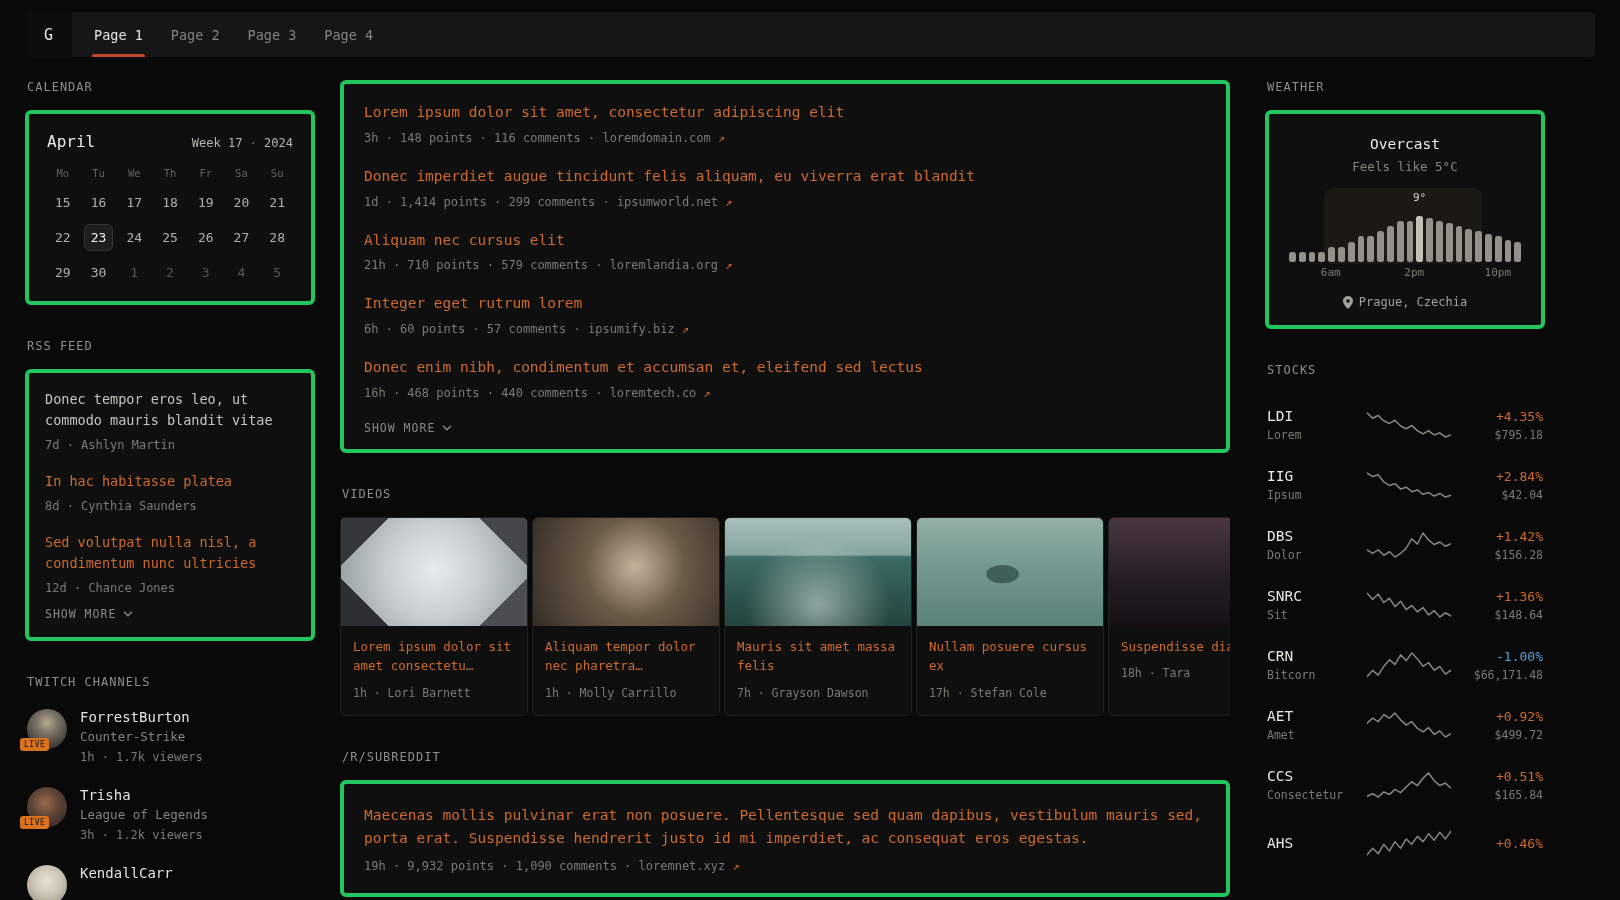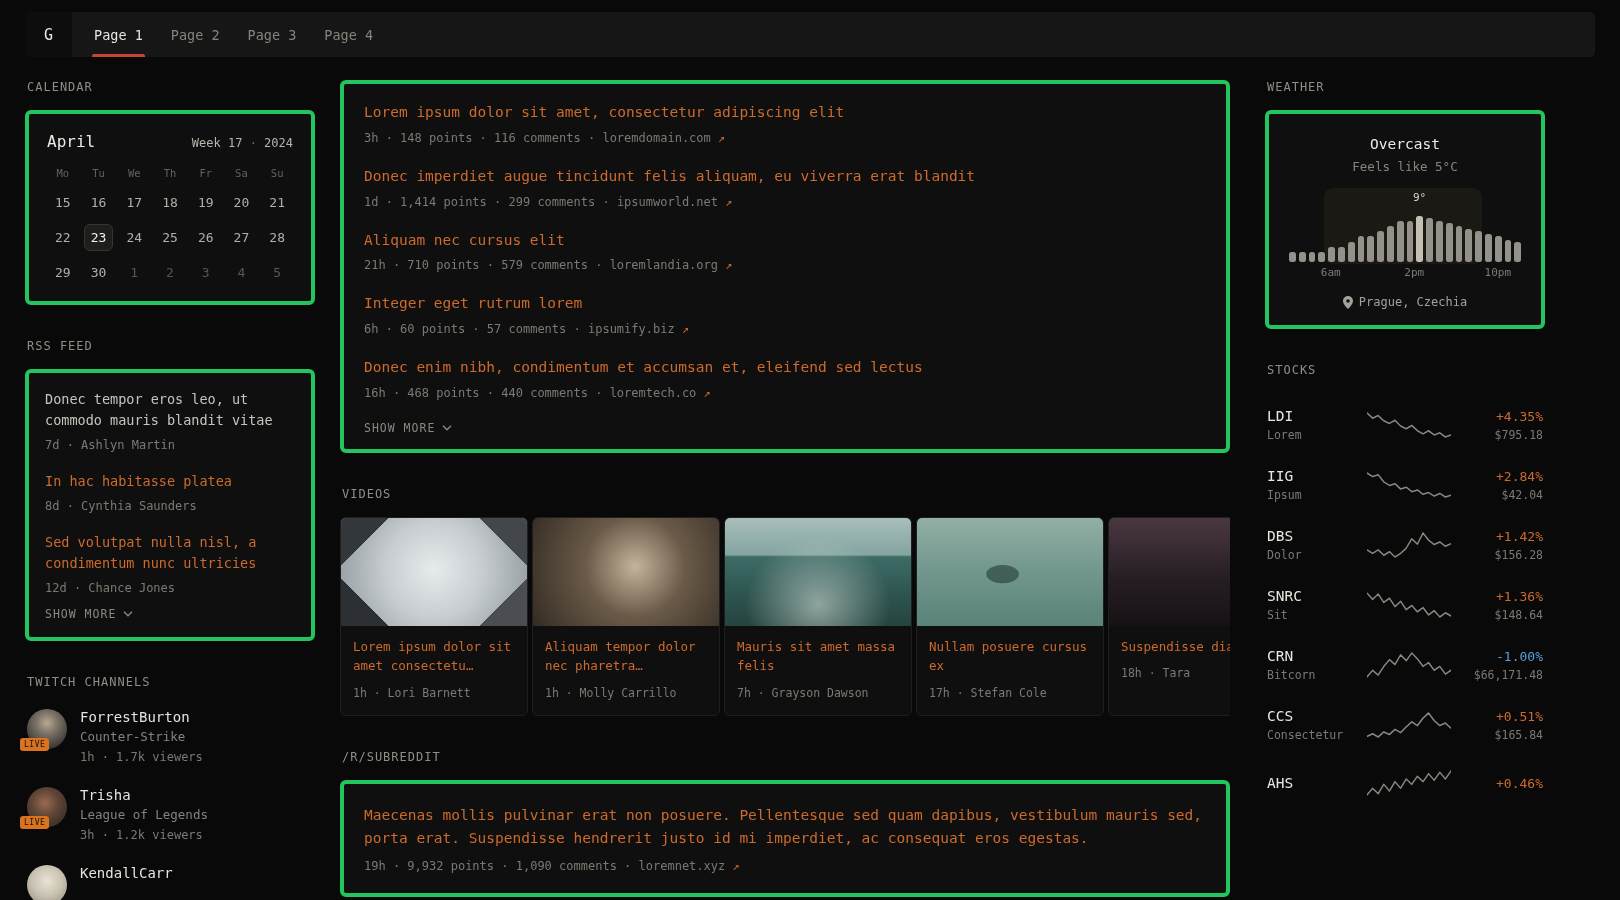--- a/index.html
+++ b/index.html
@@ -500,20 +500,33 @@
             <div class="spark"><svg viewBox="0 0 100 30" preserveAspectRatio="none">
                 <polyline points="0.0,27.0 6.7,20.3 13.3,25.1 20.0,16.4 26.7,9.7 33.3,14.5 40.0,4.9 46.7,10.7 53.3,3.0 60.0,8.8 66.7,16.4 73.3,12.6 80.0,20.3 86.7,16.4 93.3,24.1 100.0,20.3" fill="none" stroke-width="1.6" stroke-linejoin="round" stroke-linecap="round"></polyline>
               </svg></div>
             <div class="stock-right">
               <div class="change neg">-1.00%</div>
               <div class="sub">$66,171.48</div>
             </div>
           </div>
           <div class="stock-row">
             <div class="stock-left">
+              <div class="ticker">AET</div>
+              <div class="sub">Amet</div>
+            </div>
+            <div class="spark"><svg viewBox="0 0 100 30" preserveAspectRatio="none">
+                <polyline points="0.0,13.3 6.7,8.1 13.3,11.6 20.0,4.7 26.7,8.1 33.3,3.0 40.0,9.9 46.7,15.0 53.3,11.6 60.0,18.4 66.7,21.9 73.3,17.6 80.0,24.4 86.7,21.0 93.3,27.0 100.0,23.6" fill="none" stroke-width="1.6" stroke-linejoin="round" stroke-linecap="round"></polyline>
+              </svg></div>
+            <div class="stock-right">
+              <div class="change">+0.92%</div>
+              <div class="sub">$499.72</div>
+            </div>
+          </div>
+          <div class="stock-row">
+            <div class="stock-left">
               <div class="ticker">CCS</div>
               <div class="sub">Consectetur</div>
             </div>
             <div class="spark"><svg viewBox="0 0 100 30" preserveAspectRatio="none">
                 <polyline points="0.0,26.4 6.7,23.8 13.3,27.0 20.0,21.9 26.7,24.5 33.3,19.4 40.0,22.6 46.7,16.9 53.3,11.8 60.0,15.6 66.7,8.1 73.3,3.0 80.0,10.6 86.7,15.6 93.3,13.1 100.0,18.2" fill="none" stroke-width="1.6" stroke-linejoin="round" stroke-linecap="round"></polyline>
               </svg></div>
             <div class="stock-right">
               <div class="change">+0.51%</div>
               <div class="sub">$165.84</div>
             </div>

